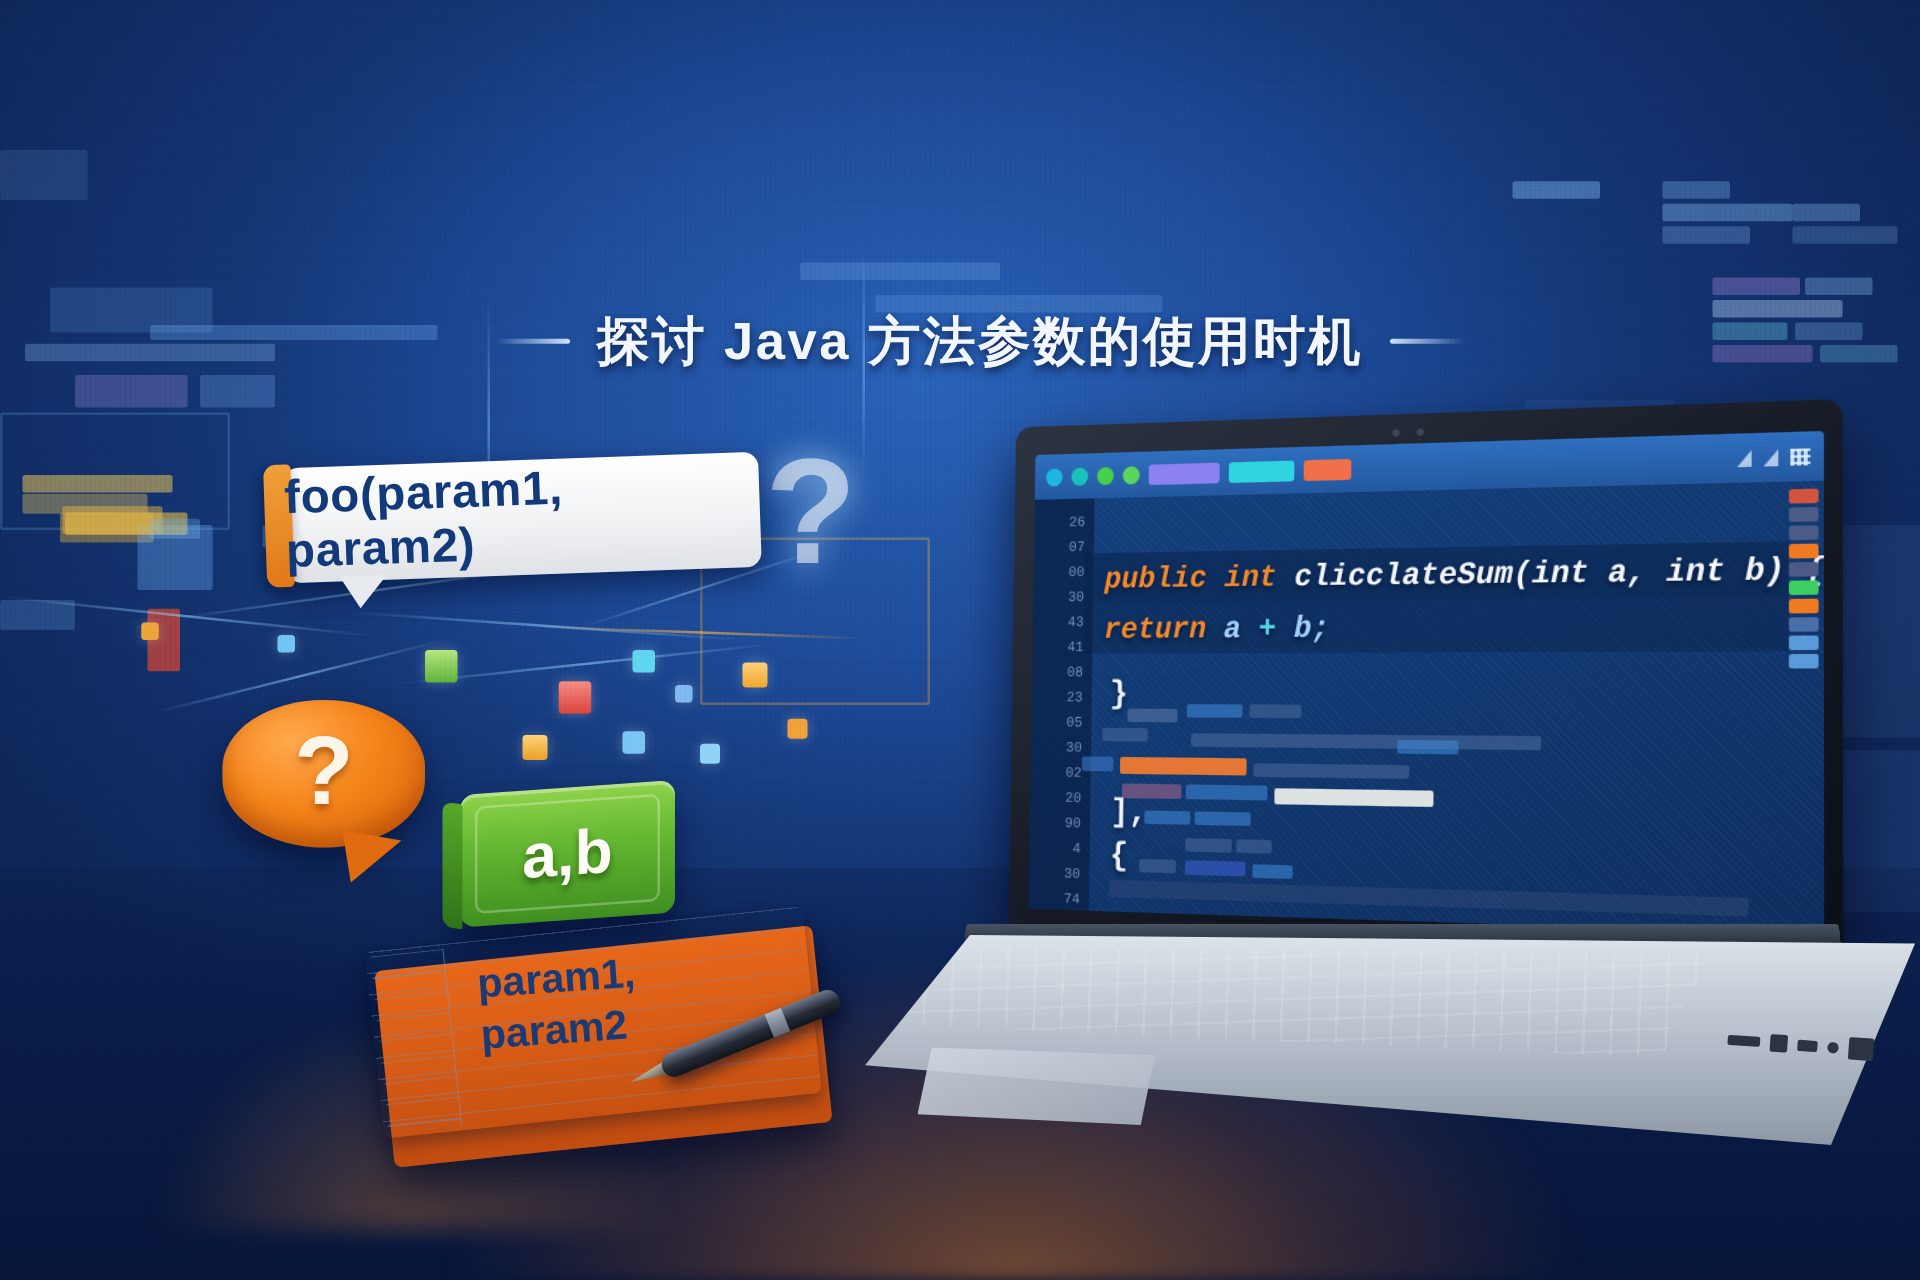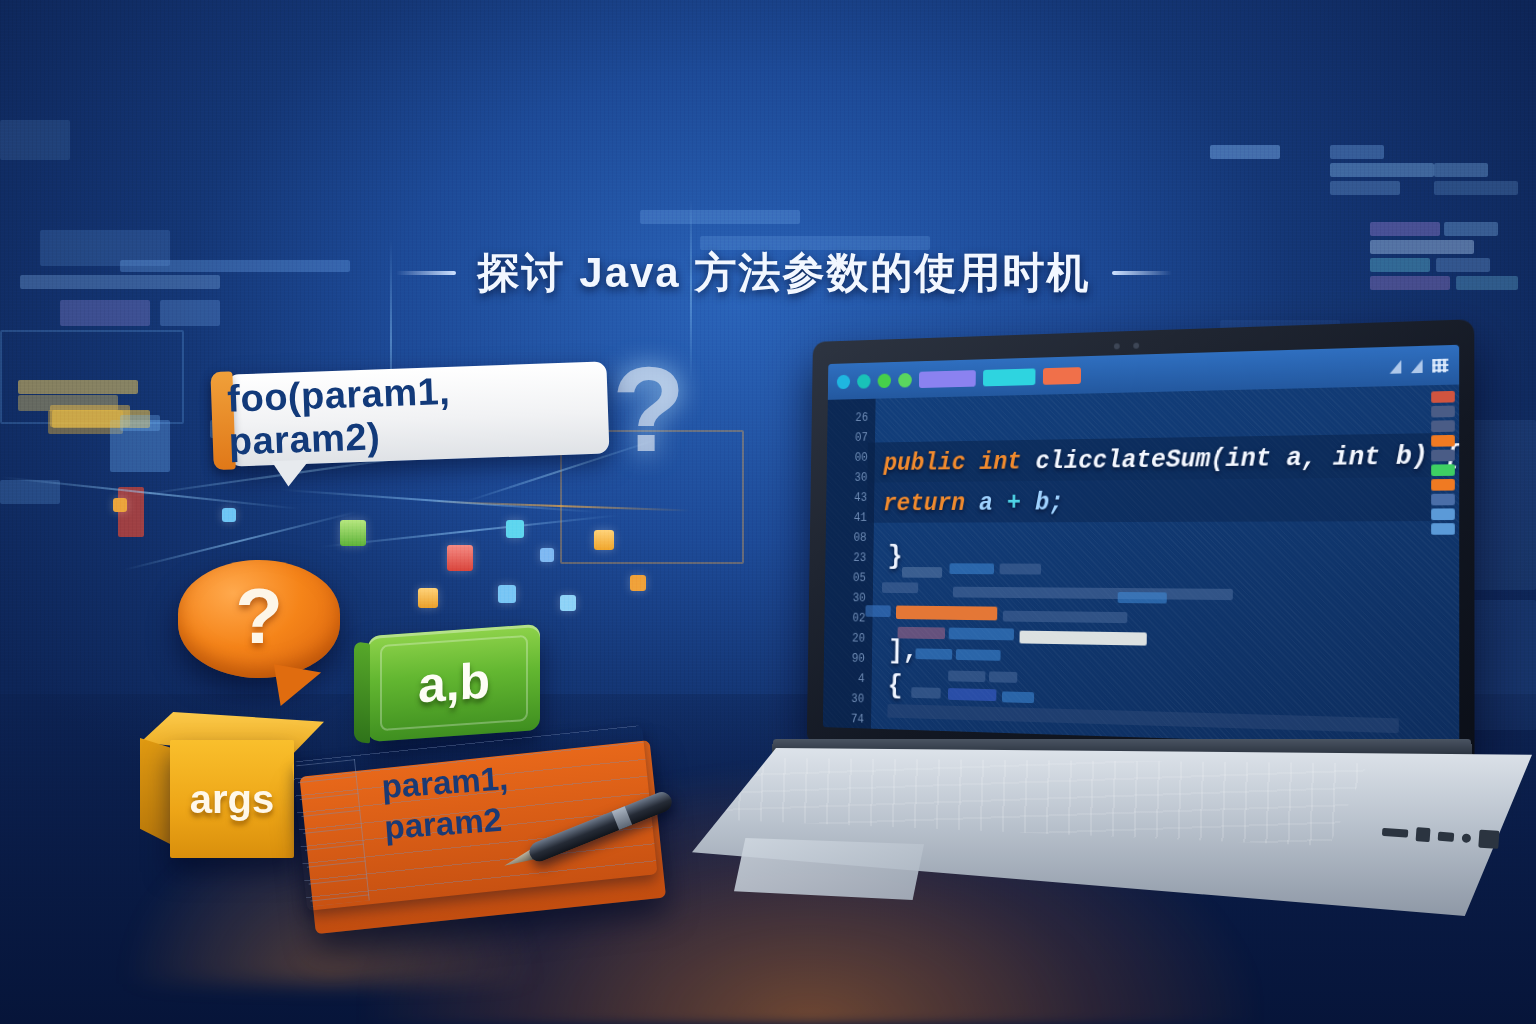--- a/index.html
+++ b/index.html
@@ -263,26 +263,20 @@
     <div class="qm">?</div>
   </div>
 
   <div class="greenbox">
     <div class="side"></div>
     <div class="inner">
       <span class="lbl">a,b</span>
     </div>
   </div>
 
-  <div class="cube">
-    <div class="top"></div>
-    <div class="left"></div>
-    <div class="front"></div>
-    <div class="lbl">args</div>
-  </div>
 
   <div class="notepad">
     <div class="book"></div>
     <div class="page">
       <div class="spiral"></div>
       <div class="txt">
         <div>param1,</div>
         <div>param2</div>
       </div>
     </div>

